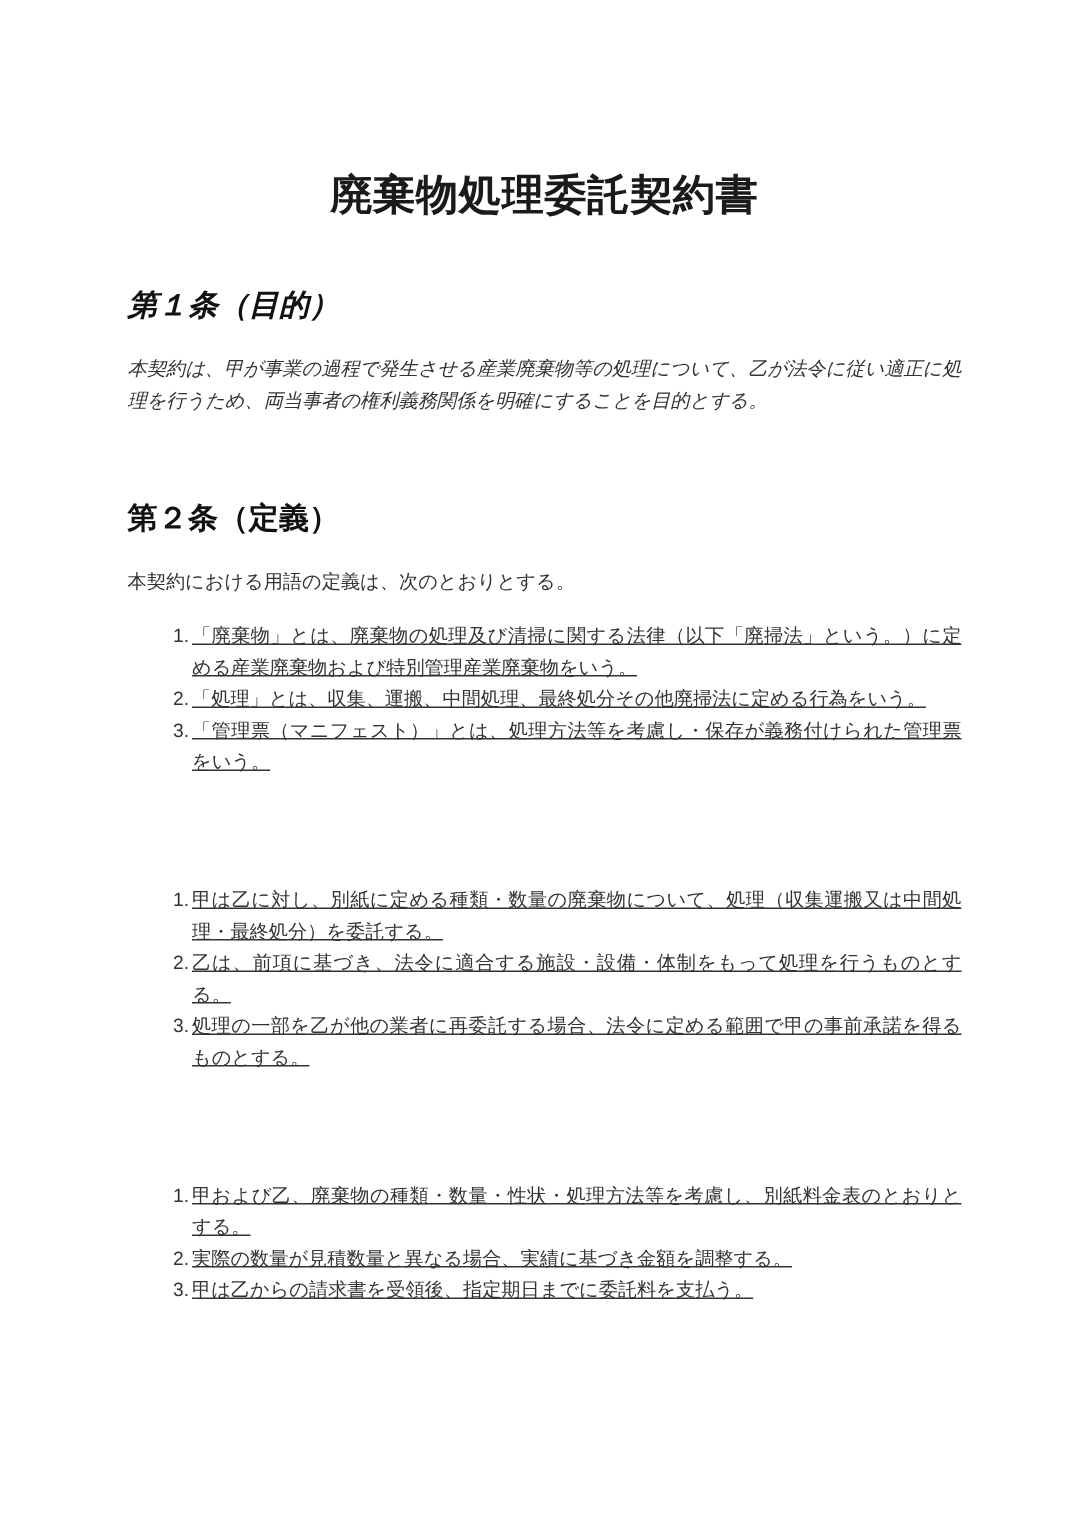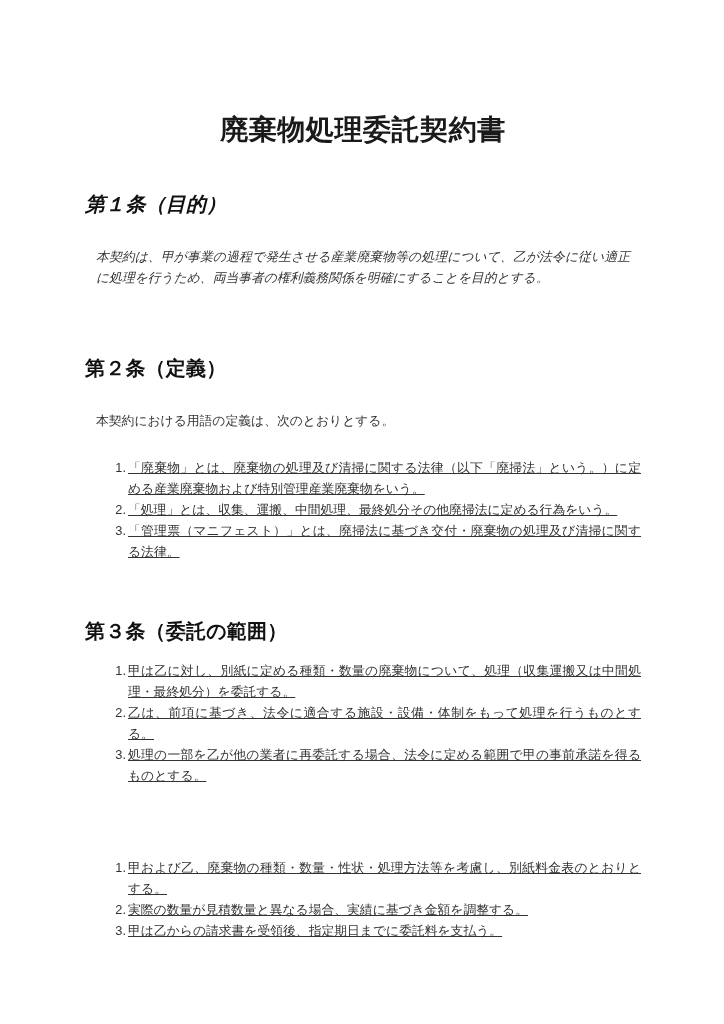--- a/index.html
+++ b/index.html
@@ -65,21 +65,21 @@
   .article-heading {
     margin: 0;
     font-size: 20px;
     font-weight: 700;
     color: #111111;
     line-height: 1.35;
     letter-spacing: 0.01em;
   }
 
   .article-body {
-    margin: 11px;
+    margin: 0;
     padding-top: 17px;
     font-size: 12.8px;
     line-height: 21px;
     text-align: justify;
     text-justify: inter-character;
     color: #333333;
   }
 
   ol.article-list {
     margin: 0;
@@ -126,26 +126,25 @@
       <h2 class="article-heading">第１条（目的）</h2>
       <p class="article-body">本契約は、甲が事業の過程で発生させる産業廃棄物等の処理について、乙が法令に従い適正に処理を行うため、両当事者の権利義務関係を明確にすることを目的とする。</p>
     </section>
 
     <section class="article article-2">
       <h2 class="article-heading">第２条（定義）</h2>
       <p class="article-body">本契約における用語の定義は、次のとおりとする。</p>
       <ol class="article-list">
         <li>「廃棄物」とは、廃棄物の処理及び清掃に関する法律（以下「廃掃法」という。）に定める産業廃棄物および特別管理産業廃棄物をいう。</li>
         <li>「処理」とは、収集、運搬、中間処理、最終処分その他廃掃法に定める行為をいう。</li>
-        <li>「管理票（マニフェスト）」とは、廃掃法に基づき交付・廃棄物の処理及び清掃に関する法律。</li>
+        <li>「管理票（マニフェスト）」とは、処理方法等を考慮し・保存が義務付けられた管理票をいう。</li>
       </ol>
     </section>
 
     <section class="article article-3">
-      <h2 class="article-heading">第３条（委託の範囲）</h2>
       <ol class="article-list">
         <li>甲は乙に対し、別紙に定める種類・数量の廃棄物について、処理（収集運搬又は中間処理・最終処分）を委託する。</li>
         <li>乙は、前項に基づき、法令に適合する施設・設備・体制をもって処理を行うものとする。</li>
         <li>処理の一部を乙が他の業者に再委託する場合、法令に定める範囲で甲の事前承諾を得るものとする。</li>
       </ol>
     </section>
 
     <section class="article article-4">
       <ol class="article-list">
         <li>甲および乙、廃棄物の種類・数量・性状・処理方法等を考慮し、別紙料金表のとおりとする。</li>

